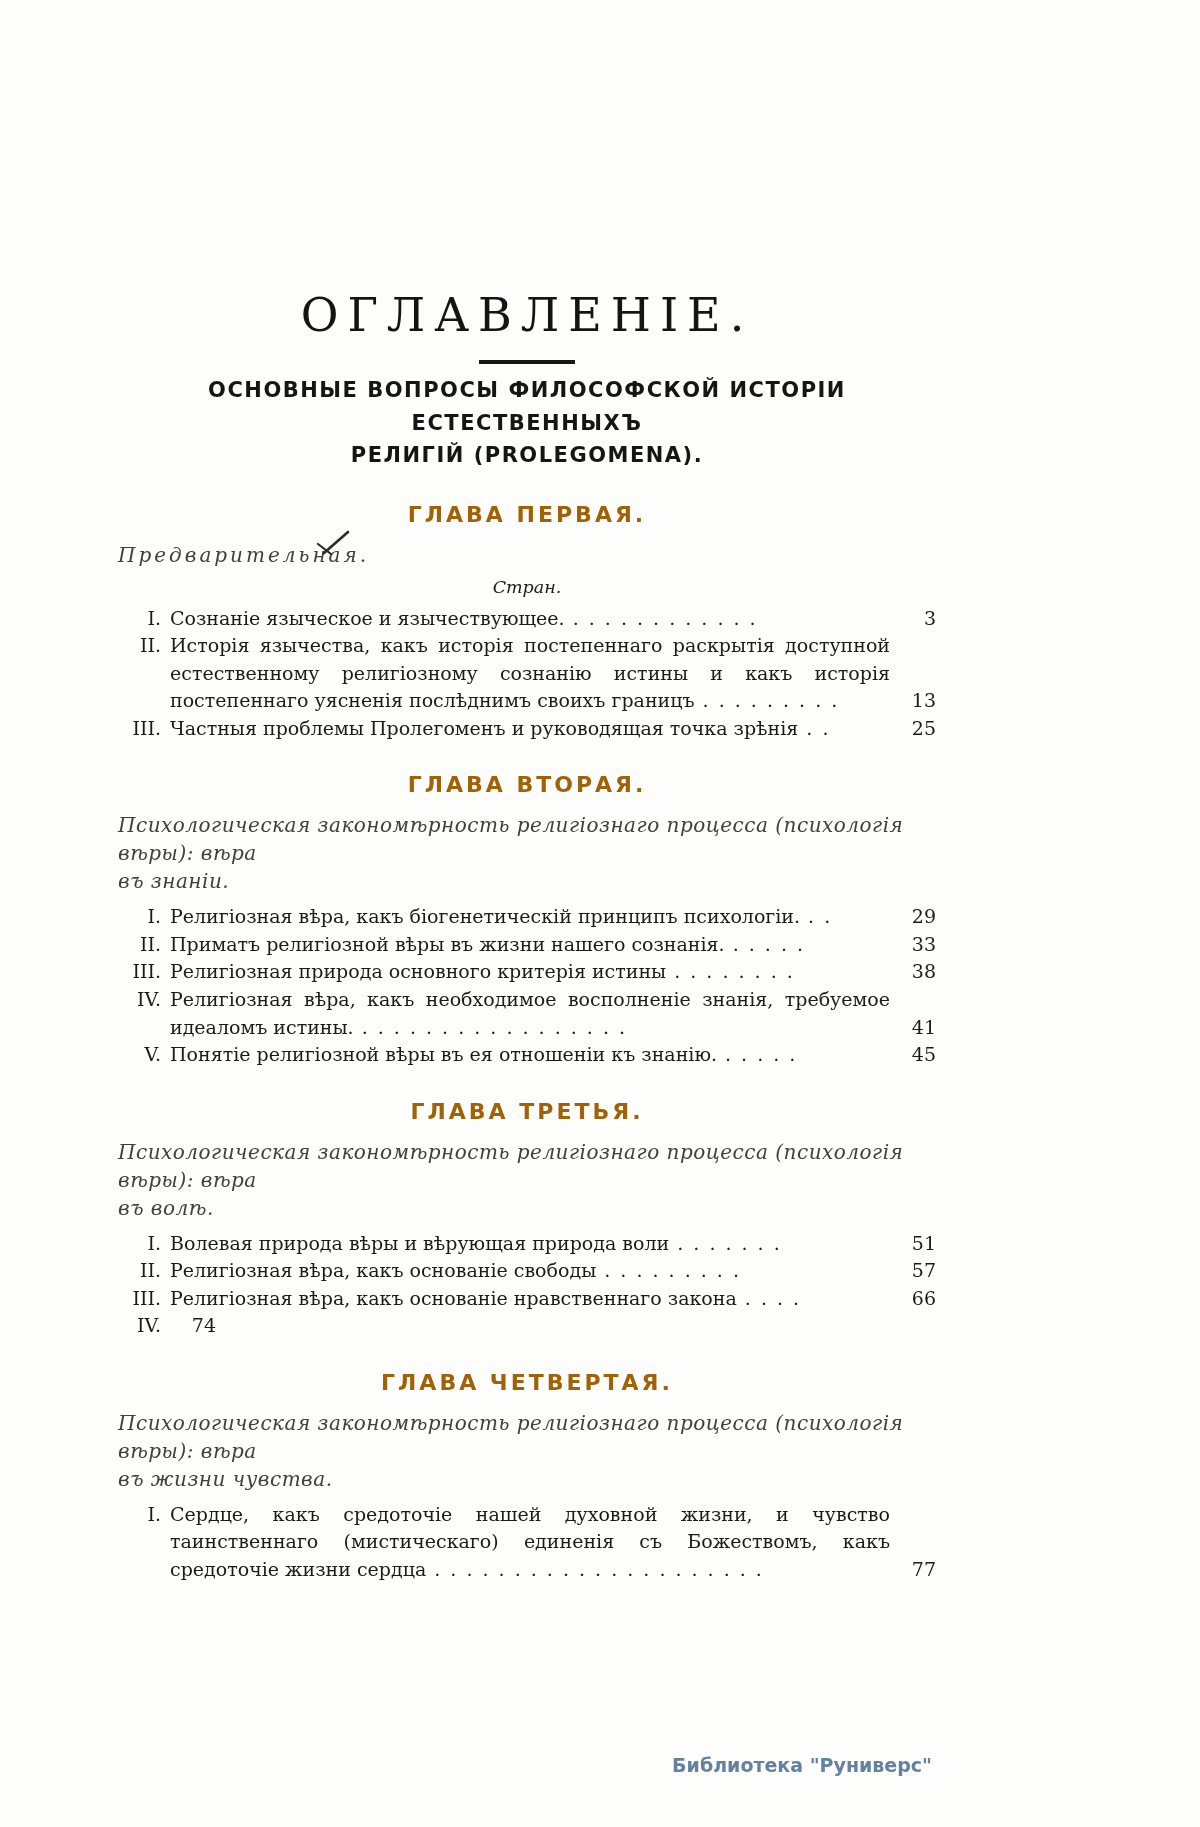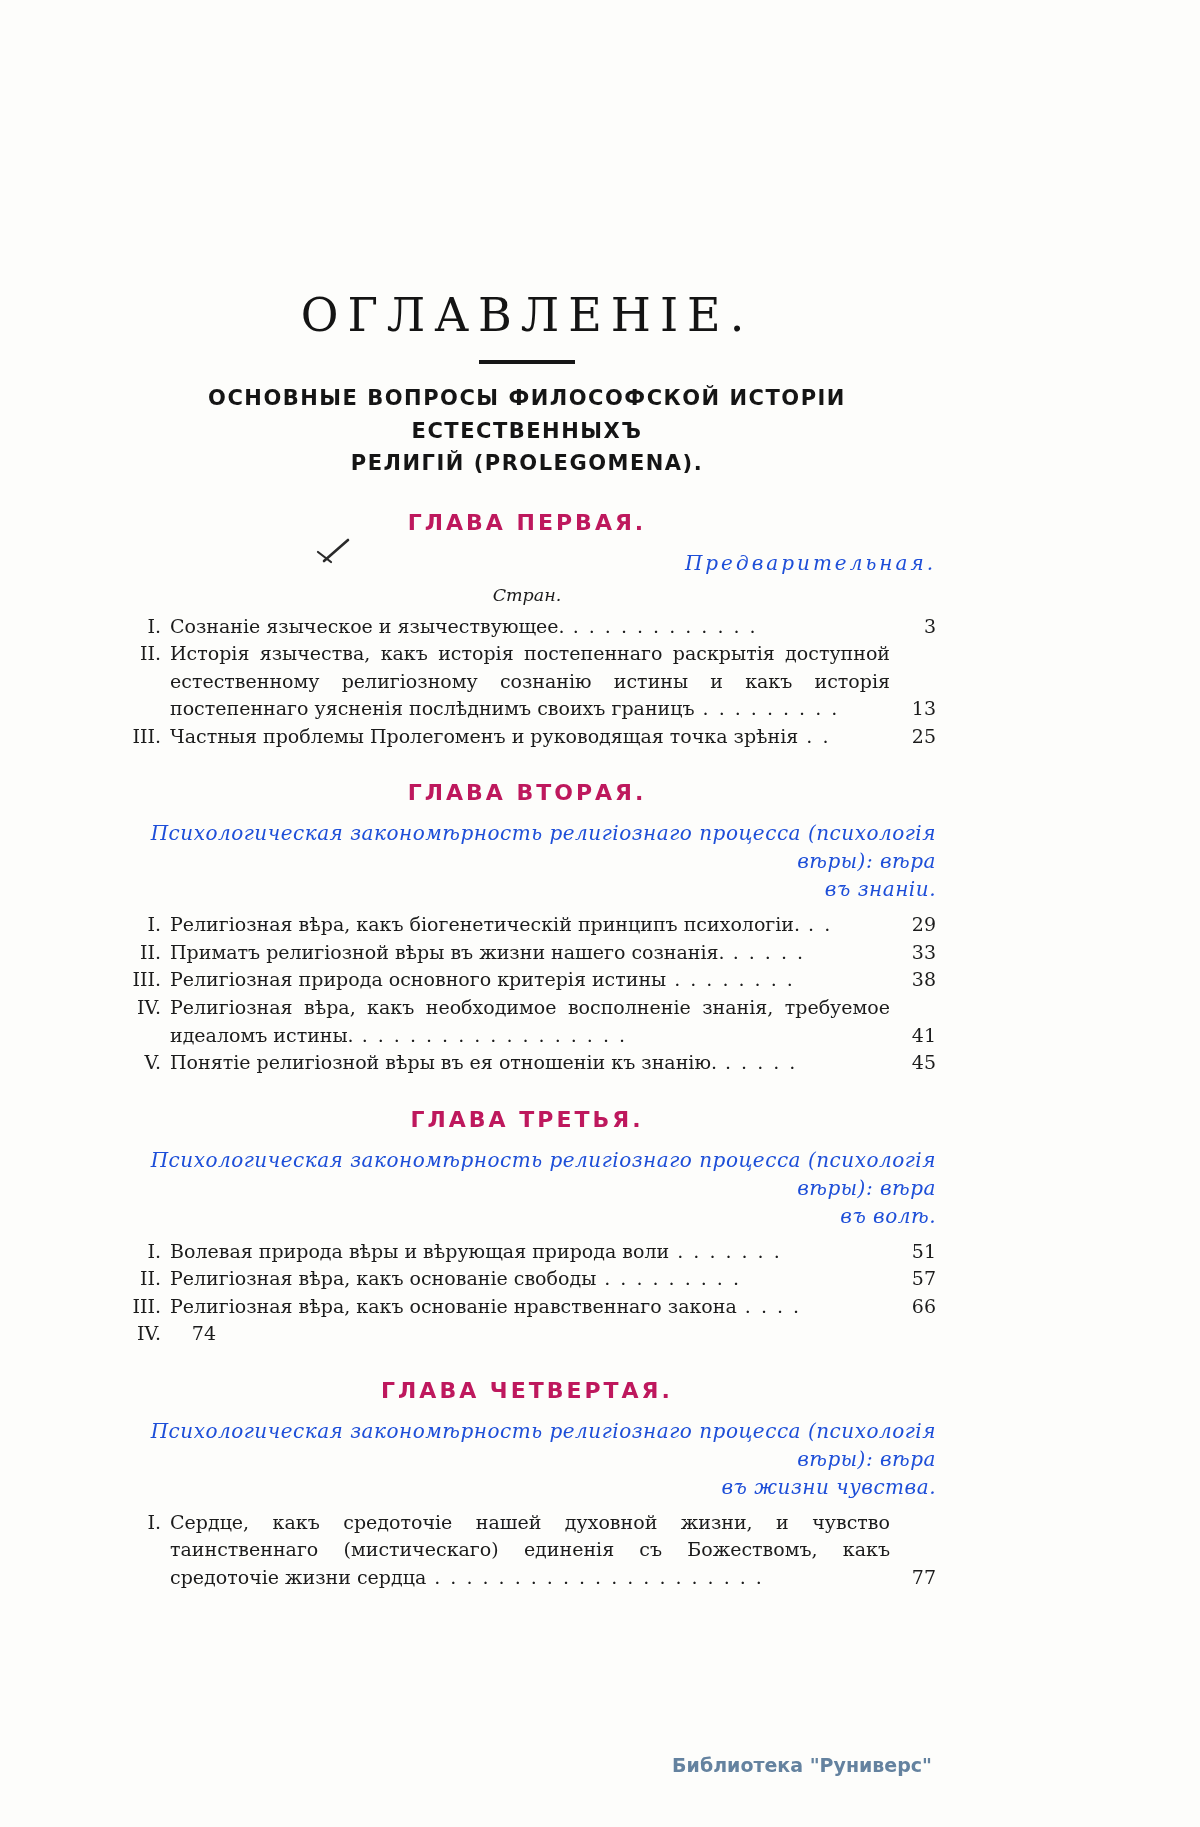--- a/index.html
+++ b/index.html
@@ -26,46 +26,46 @@
     letter-spacing: 9px;
     color: #141414;
   }
   .title-rule {
     width: 96px;
     height: 4px;
     background: #161616;
     margin: 18px auto 0 auto;
   }
   .subtitle {
-    margin-top: 18px;
+    margin-top: 10px;
     text-align: center;
     font-family: "DejaVu Sans", sans-serif;
     font-size: 21px;
     font-weight: bold;
     letter-spacing: 1.5px;
     line-height: 1.55;
     color: #151515;
   }
   .chapter { margin-top: 30px; }
   .chapter-heading {
     text-align: center;
     font-family: "DejaVu Sans", sans-serif;
     font-size: 22px;
     font-weight: bold;
     letter-spacing: 3px;
-    color: #be185d;
+    color: #a16207;
   }
   .chapter-sub-row { position: relative; margin-top: 14px; }
   .chapter-sub {
-    text-align: right;
+    text-align: left;
     font-style: italic;
     font-size: 20px;
     letter-spacing: 0.5px;
     line-height: 1.4;
-    color: #1d4ed8;
+    color: #404040;
   }
   .chapter-sub.spaced { letter-spacing: 3px; }
   .hand-mark { position: absolute; left: 196px; top: -14px; }
   .page-col-label {
     text-align: center;
     font-style: italic;
     font-size: 17.5px;
     margin-top: 8px;
   }
   .toc-list { margin-top: 8px; }

